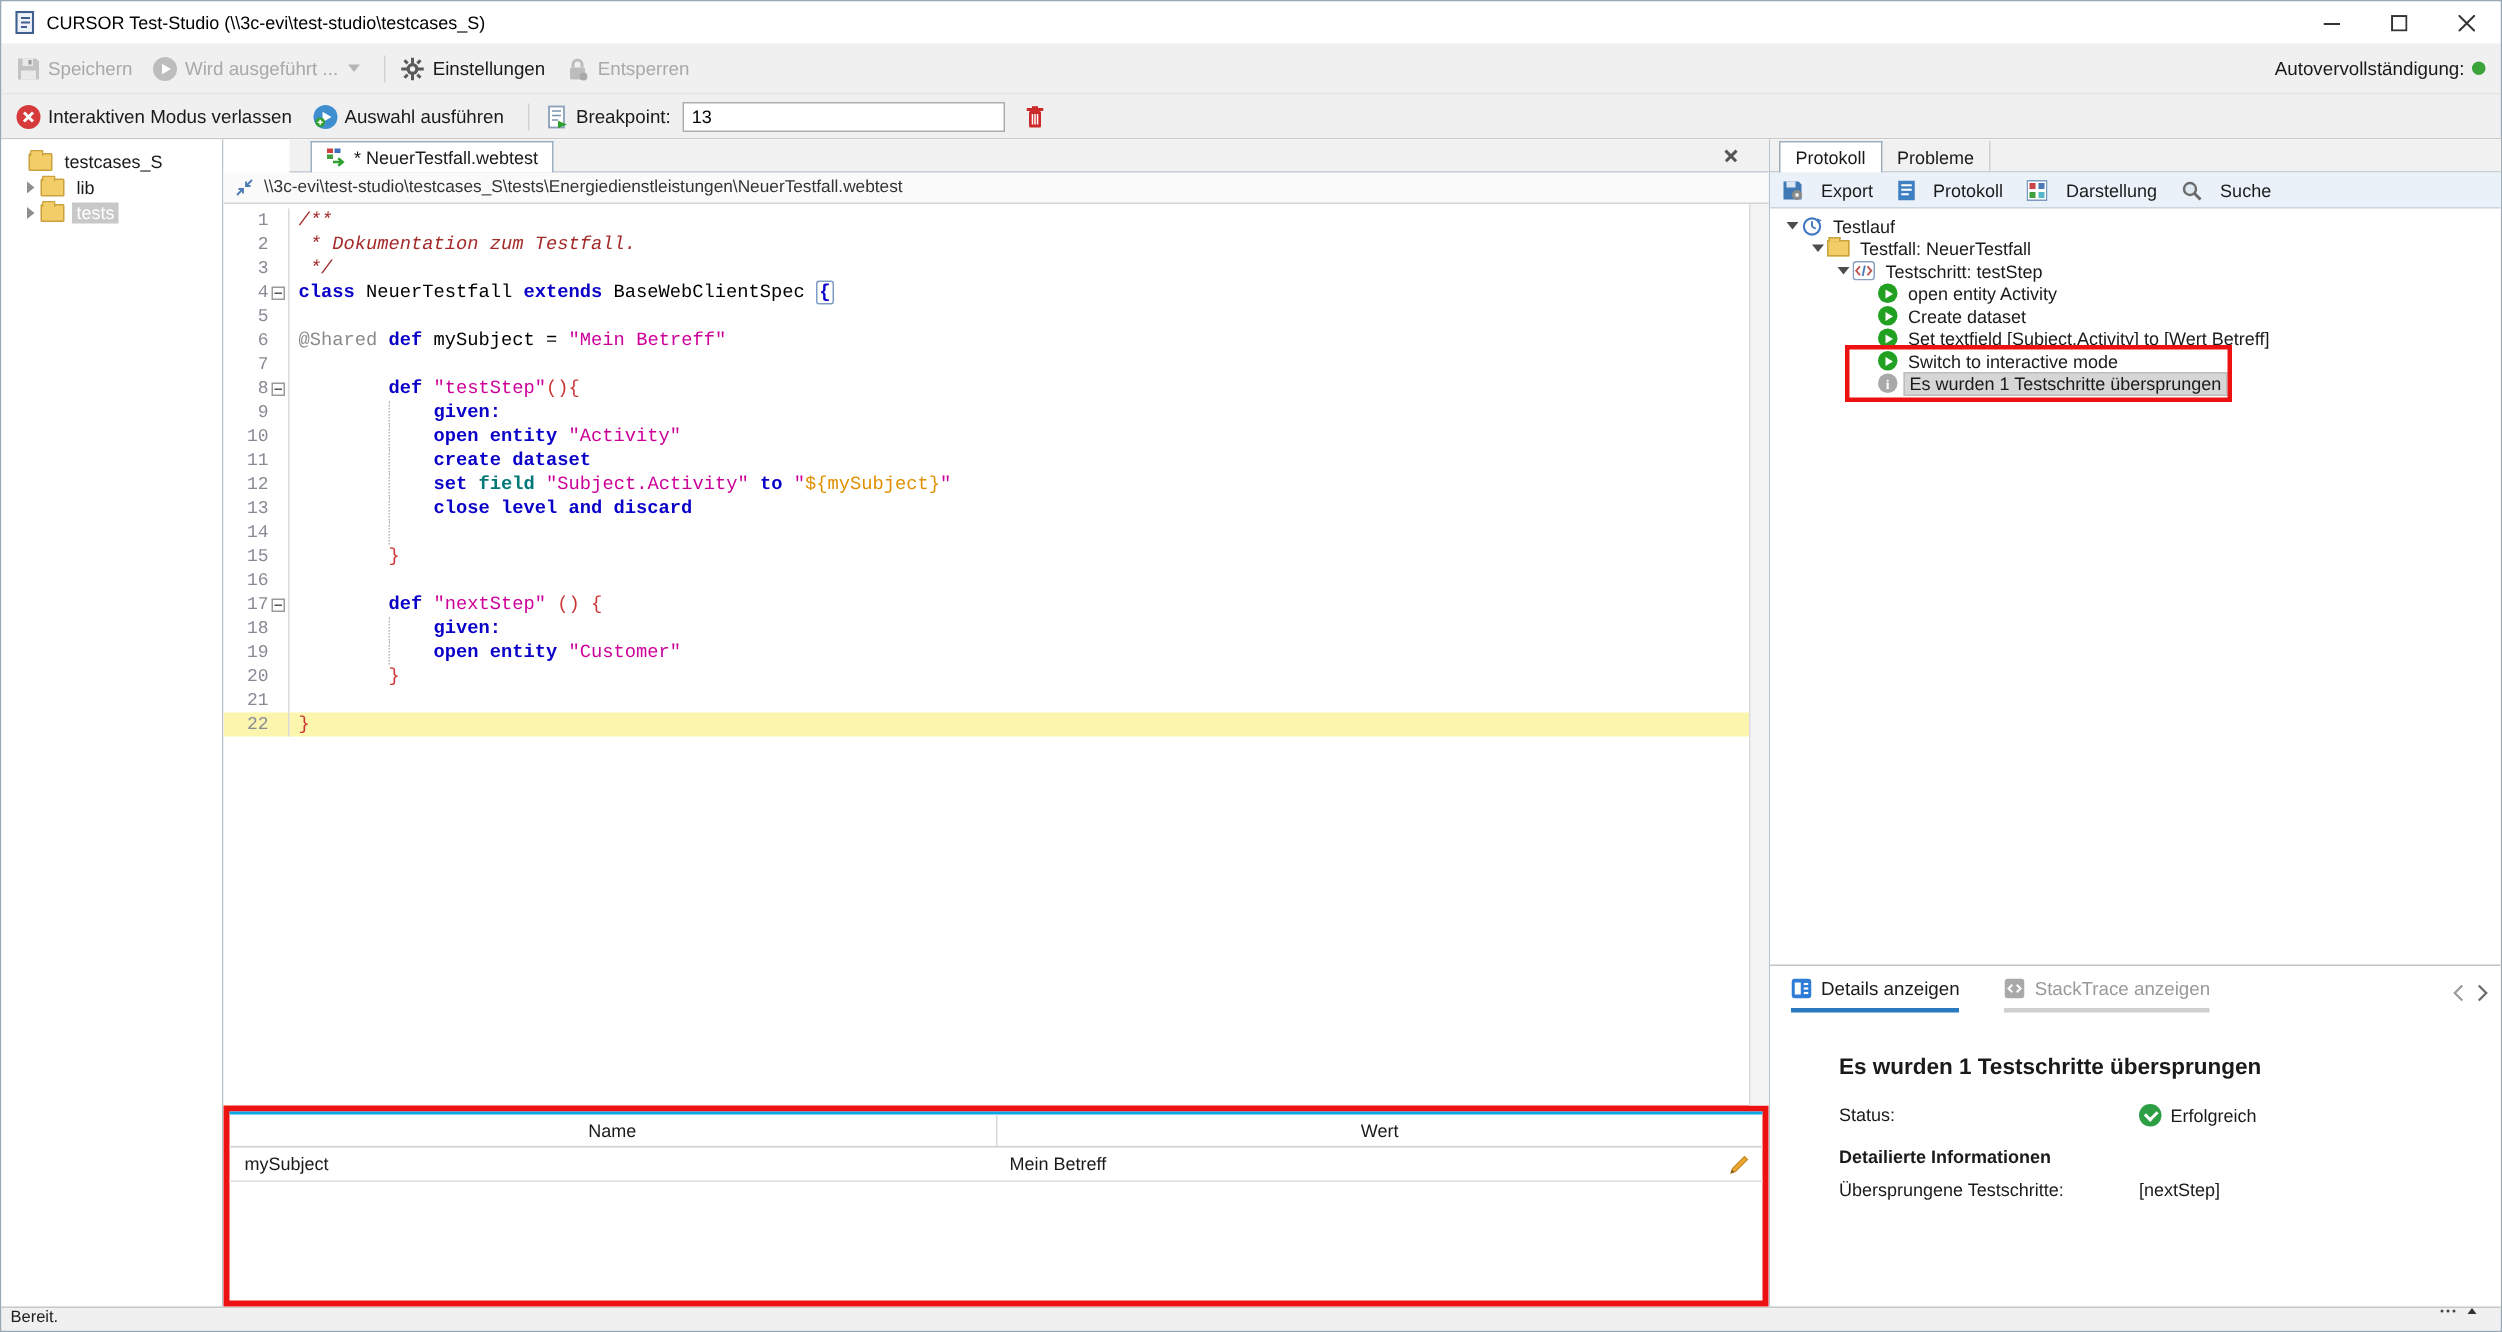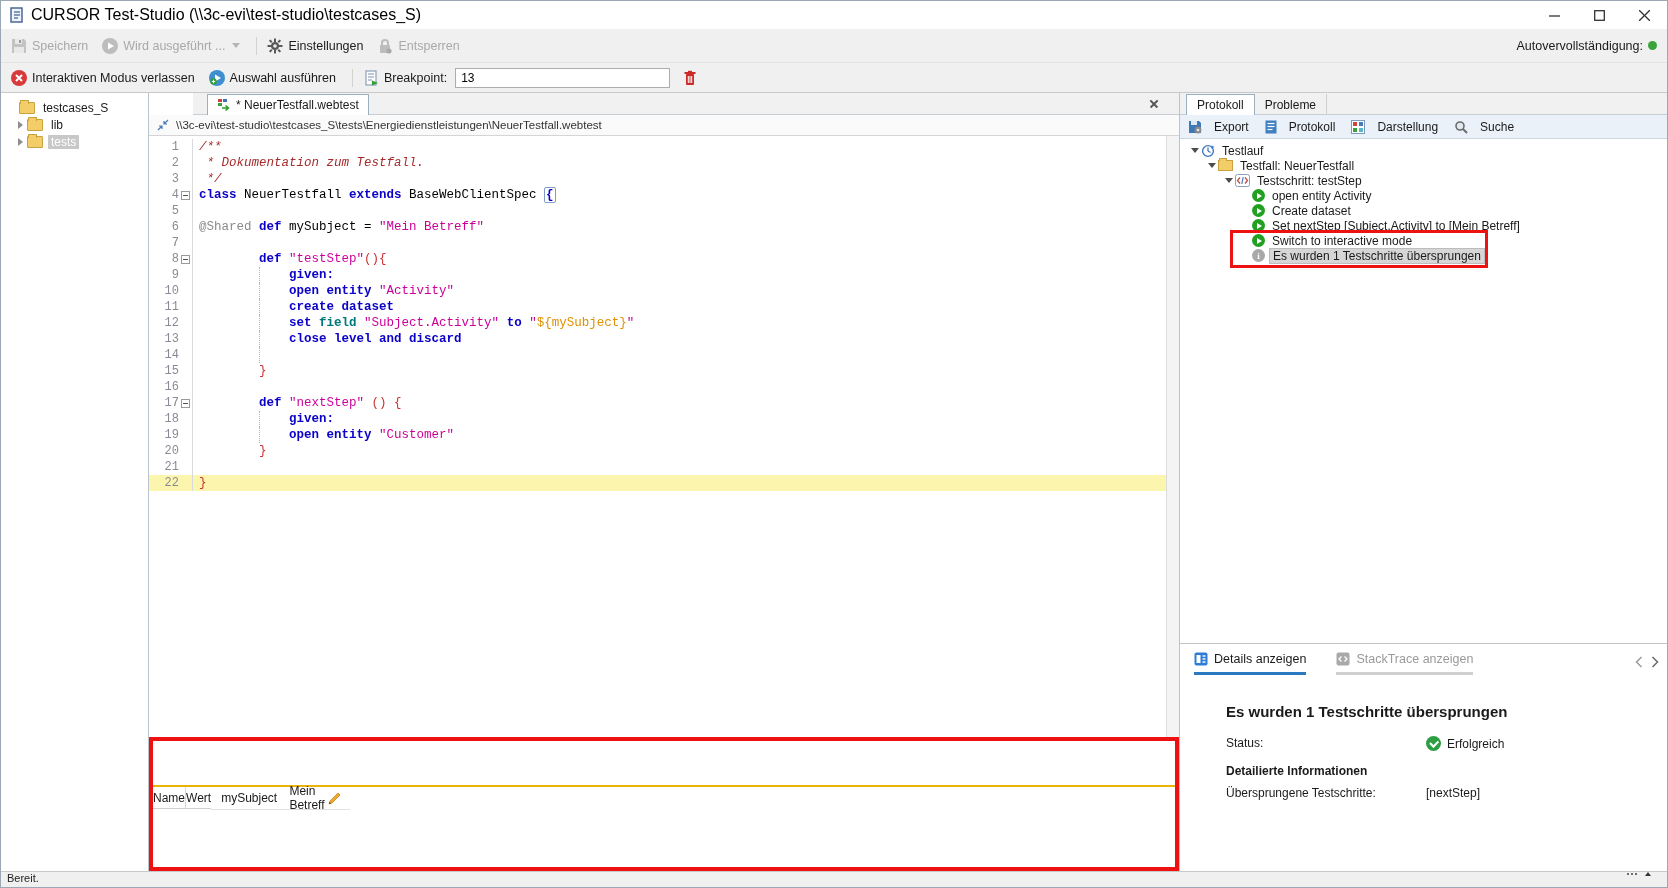--- a/index.html
+++ b/index.html
@@ -3,21 +3,21 @@
 <meta charset="utf-8">
 <style>
   * { margin:0; padding:0; box-sizing:border-box; }
   html,body { width:1668px; height:888px; overflow:hidden; background:#fff;
               font-family:"Liberation Sans", sans-serif; font-size:12px; color:#1a1a1a; }
   .window { width:1668px; height:888px; display:flex; flex-direction:column; border:1px solid #9aa7b5; }
 
   
   .titlebar { height:28px; background:#fff; display:flex; align-items:center; padding-left:8px; flex:0 0 auto; }
   .app-icon { width:16px; height:16px; margin-right:6px; flex:0 0 auto; }
-  .title-text { font-size:16px; color:#000; }
+  .title-text { font-size:12px; color:#000; }
   .win-controls { margin-left:auto; display:flex; height:100%; }
   .win-btn { width:45px; height:100%; display:flex; align-items:center; justify-content:center; }
   .win-btn svg { display:block; }
 
   
   .toolbar { background:#f0f0f0; display:flex; align-items:center; padding:0 10px; flex:0 0 auto; }
   .toolbar1 { height:34px; border-bottom:1px solid #e3e3e3; }
   .toolbar2 { height:30px; border-bottom:1px solid #c9c9c9; }
   .tbtn { display:flex; align-items:center; gap:5px; margin-right:14px; font-size:12.5px; white-space:nowrap;justify-content:center; }
   .tbtn.disabled { color:#a9a9a9; }
@@ -70,21 +70,21 @@
   .tk-com { color:#a52a2a; font-style:italic; }
   .tk-str { color:#cc0099; }
   .tk-var { color:#e09000; }
   .tk-ann { color:#8a8a8a; }
   .tk-red { color:#cc3333; }
   .tk-pl { color:#000; }
   .tk-cur { color:#0a00c8; font-weight:bold; border:1px solid #7e9cc6; border-radius:2px; padding:0 1px; }
 
   
   .varsbox { height:134px; flex:0 0 auto; border:4px solid #ee1111; background:#fff; display:flex; flex-direction:column; }
-  .vars-inner { border-top:2px solid #eab308; flex:1; display:flex; flex-direction:row;margin-top:44px; }
+  .vars-inner { border-top:2px solid #0ea5e9; flex:1; display:flex; flex-direction:column; }
   .vhead { height:22px; display:flex; border-bottom:1px solid #cfcfcf; align-items:center; }
   .vhead .vcell { flex:1; text-align:center; font-size:12px; color:#1a1a1a; }
   .vcol-sep { width:1px; height:100%; background:#d9d9d9; }
   .vrow { height:23px; display:flex; align-items:center; border-bottom:1px solid #e0e0e0; position:relative; }
   .vrow .c1 { flex:1; padding-left:10px; }
   .vrow .c2 { flex:1; padding-left:8px; }
   .pencil { position:absolute; right:8px; top:4px; }
 
   
   .rightpanel { width:488px; flex:0 0 auto; border-left:1px solid #b9c4cf; display:flex; flex-direction:column; background:#fff; }
@@ -444,21 +444,21 @@
             <span class="tr-icon">
               <span class="play-circ"></span>
             </span>
             <span class="lbl">Create dataset</span>
           </div>
           <div class="tr-row" style="padding-left: 59px;">
             <span class="tr-exp"></span>
             <span class="tr-icon">
               <span class="play-circ"></span>
             </span>
-            <span class="lbl">Set nextStep [Subject.Activity] to [Mein Betreff]</span>
+            <span class="lbl">Set textfield [Subject.Activity] to [Wert Betreff]</span>
           </div>
           <div class="tr-row" style="padding-left: 59px;">
             <span class="tr-exp"></span>
             <span class="tr-icon">
               <span class="play-circ"></span>
             </span>
             <span class="lbl">Switch to interactive mode</span>
           </div>
           <div class="tr-row selected" style="padding-left: 59px;">
             <span class="tr-exp"></span>

